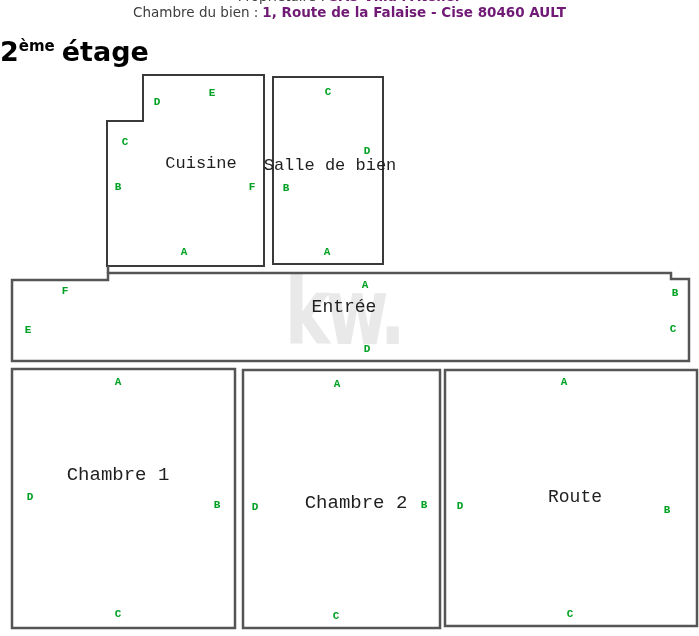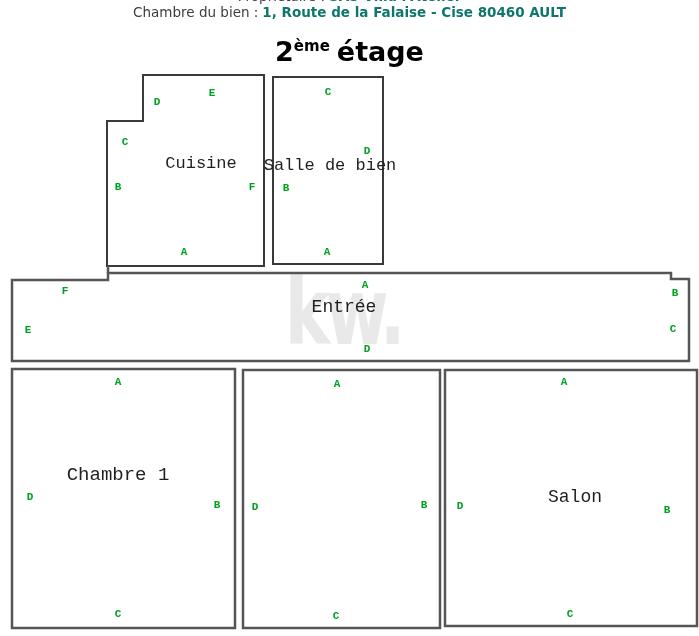--- a/index.html
+++ b/index.html
@@ -3,24 +3,24 @@
 <meta charset="utf-8">
 <style>
   html,body{margin:0;padding:0;background:#fff;}
   .page{
     position:relative;width:699px;height:636px;background:#ffffff;
     overflow:hidden;font-family:"DejaVu Sans","Liberation Sans",sans-serif;
   }
   
   .hline{position:absolute;left:0;width:699px;text-align:center;color:#3d3d3d;
          font-size:13.5px;line-height:17px;white-space:nowrap;}
-  .hline .val{font-weight:bold;color:#0f766e;margin-left:4px;}
+  .hline .val{font-weight:bold;color:#701a75;margin-left:4px;}
   .owner-line{top:-12px;}
   .address-line{top:4px;}
-  .floor-title{position:absolute;top:36px;left:0;width:699px;text-align:center;
+  .floor-title{position:absolute;top:36px;left:0;width:699px;text-align:left;
         font-weight:bold;color:#000;font-size:27px;line-height:32px;}
   .floor-title sup{font-size:15px;vertical-align:super;line-height:0;}
   .floor-title .word{margin-left:7px;}
   
   .plan-svg{position:absolute;left:0;top:0;z-index:1;}
   .watermark{
     position:absolute;left:343px;top:317px;z-index:0;
     transform:translate(-50%,-54%) scaleX(0.74);
     font-size:92px;font-weight:bold;letter-spacing:-6px;
     color:var(--wm,#e9e9e9);white-space:nowrap;
@@ -89,24 +89,25 @@
   <span class="mk" style="left:367px;top:349px">D</span>
   <span class="mk" style="left:675px;top:293px">B</span>
   <span class="mk" style="left:673px;top:329px">C</span>
 
   <span class="room-name fs19" style="left:118px;top:475px">Chambre 1</span>
   <span class="mk" style="left:118px;top:382px">A</span>
   <span class="mk" style="left:30px;top:497px">D</span>
   <span class="mk" style="left:217px;top:505px">B</span>
   <span class="mk" style="left:118px;top:614px">C</span>
 
+  <span class="room-name fs19" style="left:356px;top:503px">Chambre 2</span>
   <span class="mk" style="left:337px;top:384px">A</span>
   <span class="mk" style="left:255px;top:507px">D</span>
   <span class="mk" style="left:424px;top:505px">B</span>
   <span class="mk" style="left:336px;top:616px">C</span>
 
-  <span class="room-name fs18" style="left:575px;top:497px">Salon</span>
+  <span class="room-name fs18" style="left:575px;top:497px">Route</span>
   <span class="mk" style="left:564px;top:382px">A</span>
   <span class="mk" style="left:460px;top:506px">D</span>
   <span class="mk" style="left:667px;top:510px">B</span>
   <span class="mk" style="left:570px;top:614px">C</span>
 
 </div>
 
 </body></html>

